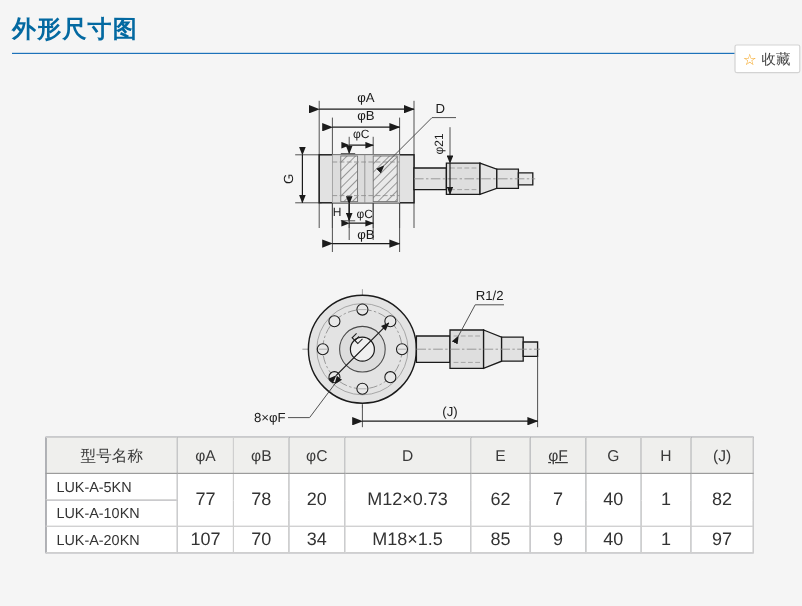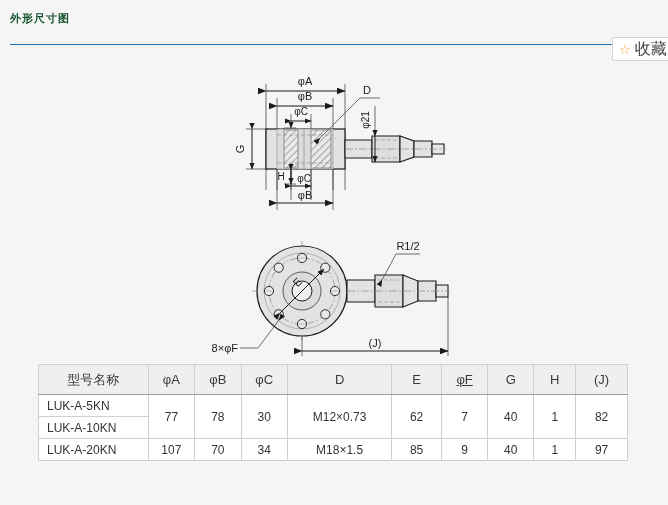--- a/index.html
+++ b/index.html
@@ -13,23 +13,23 @@
   #page {
     position: relative;
     width: 668px; height: 505px;
     background: #f5f5f5;
   }
 
   
   #page-title {
     position: absolute;
     left: 10px; top: 11px;
-    font-size: 11px;
+    font-size: 20px;
     font-weight: bold;
-    color: #14532d;
+    color: #0369a1;
     letter-spacing: 1px;
     white-space: nowrap;
   }
   #title-rule {
     position: absolute;
     left: 10px; top: 44px;
     width: 648px; height: 0;
     border-top: 1.5px solid #1d72ba;
   }
   #favorite-button {
@@ -41,21 +41,21 @@
     background: #ffffff;
     border: 1px solid #d3d3d3;
     border-radius: 2px;
     cursor: pointer;
   }
   #favorite-button .star {
     font-size: 13px; line-height: 1;
     color: #f5a623;
   }
   #favorite-button .fav-label {
-    font-size: 16px; color: #444;
+    font-size: 12px; color: #444;
     white-space: nowrap;
   }
 
   
   #drawing-area {
     position: absolute;
     left: 0; top: 58px;
     width: 668px; height: 300px;
   }
   #drawing-area svg { display: block; }
@@ -87,21 +87,21 @@
     height: 30px;
     font-size: 13px;
     color: #3a3a3a;
     border-bottom: 1px solid #9c9c9c;
   }
   table.spec td.model {
     text-align: left;
     padding-left: 8px;
     font-size: 12px;
   }
-  table.spec td.num { font-size: 12px; margin-top: 14px; }
+  table.spec td.num { font-size: 15px; margin-top: 14px; }
   table.spec tbody tr td { background: #ffffff; }
   .col-model { width: 112px; }
   .col-a  { width: 48px; }
   .col-b  { width: 48px; }
   .col-c  { width: 48px; }
   .col-d  { width: 108px; }
   .col-e  { width: 52px; }
   .col-f  { width: 48px; text-decoration: underline; }
   .col-g  { width: 48px; }
   .col-h  { width: 44px; }
@@ -296,21 +296,21 @@
           <th class="col-g">G</th>
           <th class="col-h">H</th>
           <th class="col-j">(J)</th>
         </tr>
       </thead>
       <tbody>
         <tr>
           <td class="model">LUK-A-5KN</td>
           <td class="num" rowspan="2">77</td>
           <td class="num" rowspan="2">78</td>
-          <td class="num" rowspan="2">30</td>
+          <td class="num" rowspan="2">20</td>
           <td class="num" rowspan="2">M12×0.73</td>
           <td class="num" rowspan="2">62</td>
           <td class="num" rowspan="2">7</td>
           <td class="num" rowspan="2">40</td>
           <td class="num" rowspan="2">1</td>
           <td class="num" rowspan="2">82</td>
         </tr>
         <tr>
           <td class="model">LUK-A-10KN</td>
         </tr>

